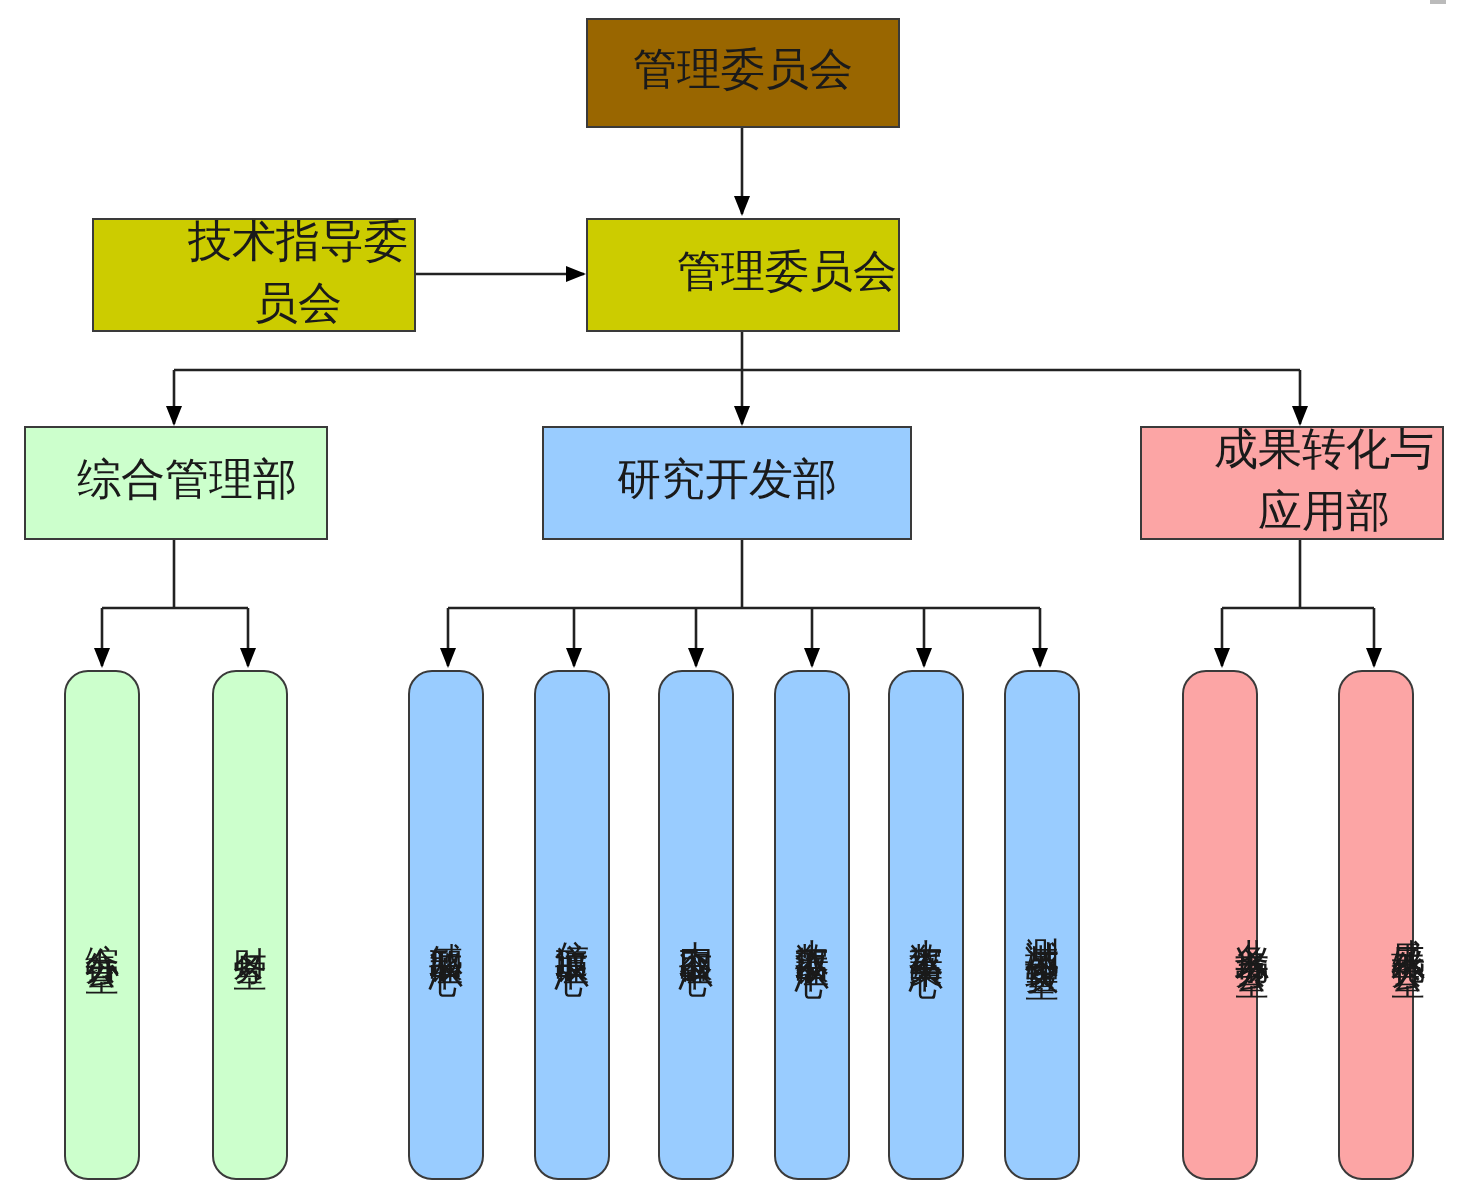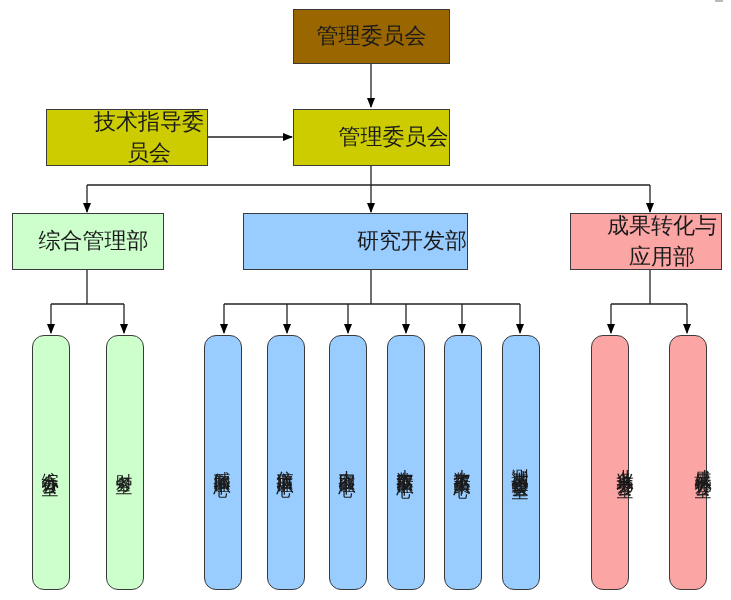--- a/index.html
+++ b/index.html
@@ -72,21 +72,21 @@
 </div>
 
 <div class="box c-olive" style="left:293px;top:109px;width:157px;height:57px;">
   <span>管理委员会</span>
 </div>
 
 <div class="box c-green" style="left:12px;top:213px;width:152px;height:57px;padding-left:11px;">
   <span>综合管理部</span>
 </div>
 
-<div class="box c-blue" style="left:243px;top:213px;width:225px;height:57px;justify-content:flex-end;">
+<div class="box c-blue" style="left:271px;top:213px;width:185px;height:57px;">
   <span>研究开发部</span>
 </div>
 
 <div class="box c-orange" style="left:570px;top:213px;width:152px;height:57px;flex-direction:column;">
   <span>成果转化与</span>
   <span>应用部</span>
 </div>
 
 <div class="pill c-green" style="left:32px;top:335px;width:38px;height:255px;">
   <span>综合办公室</span>

